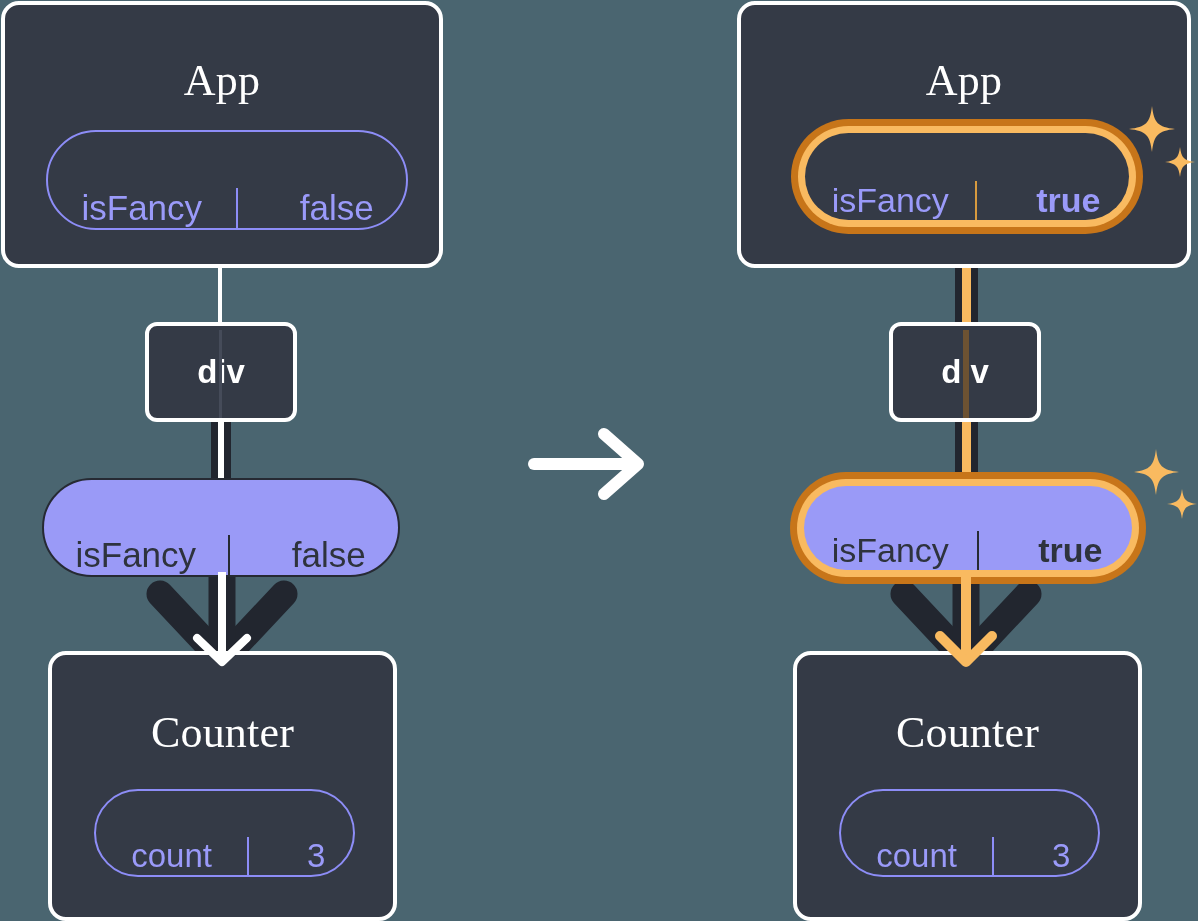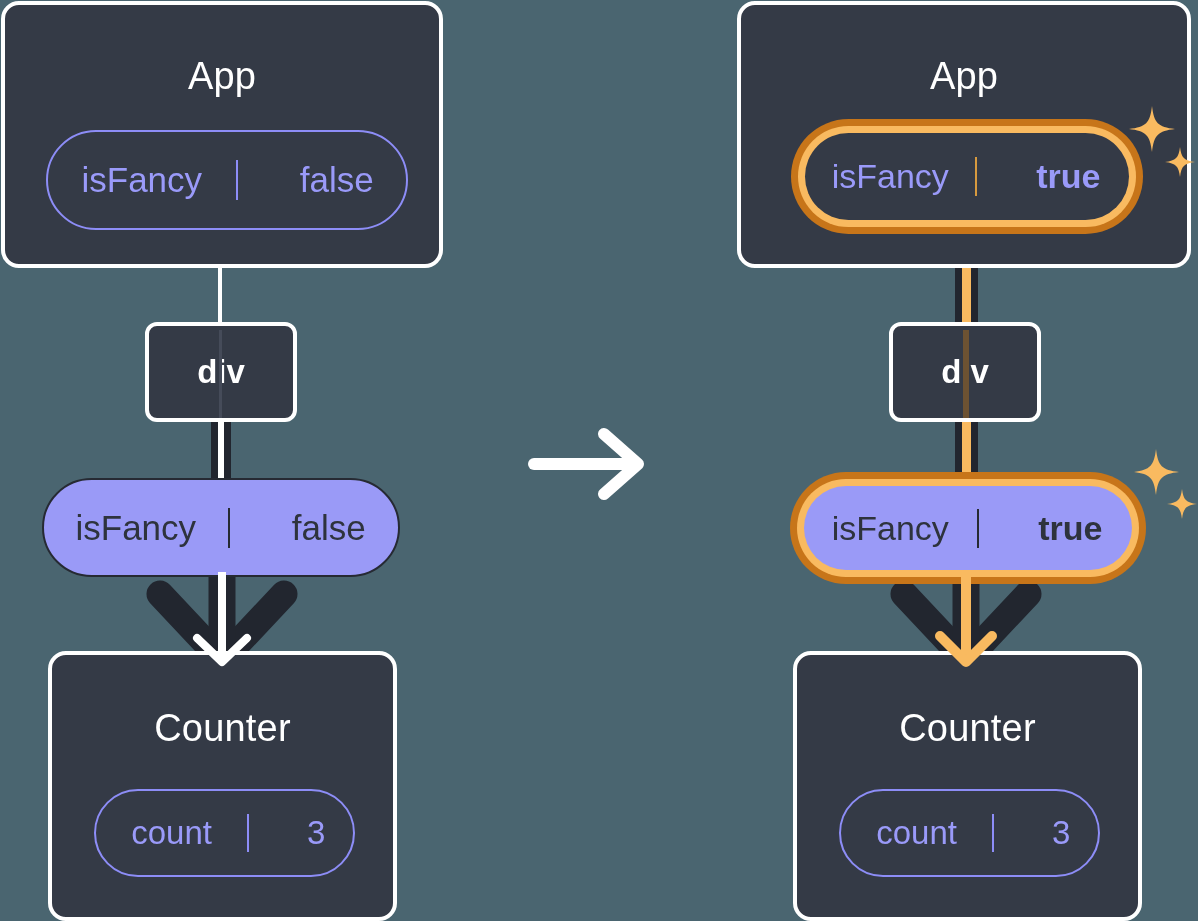--- a/index.html
+++ b/index.html
@@ -28,23 +28,24 @@
     border: 4px solid #ffffff;
     border-radius: 18px;
     box-sizing: border-box;
     z-index: 6;
   }
   .cbox .cbox-title {
     position: absolute;
     left: 0; right: 0;
     text-align: center;
     color: #ffffff;
-    font-size: 38px;
+    font-size: 44px;
     font-weight: 400;
     letter-spacing: 0.2px;
+    font-family: Liberation Serif, serif;
   }
 
   
   .dombox {
     position: absolute;
     background: #343a46;
     border: 4px solid #ffffff;
     border-radius: 12px;
     box-sizing: border-box;
     z-index: 7;
@@ -54,21 +55,21 @@
     color: #ffffff;
     font-size: 33px;
     font-weight: 700;
   }
 
   
   .pill {
     position: absolute;
     box-sizing: border-box;
     display: flex;
-    align-items: center;
+    align-items: flex-end;
     border-radius: 999px;
     z-index: 8;
     gap: 30px;
   }
   .pill .pill-key, .pill .pill-val {
     display: flex;
     align-items: center;
     justify-content: center;
     box-sizing: border-box;
     white-space: nowrap;

